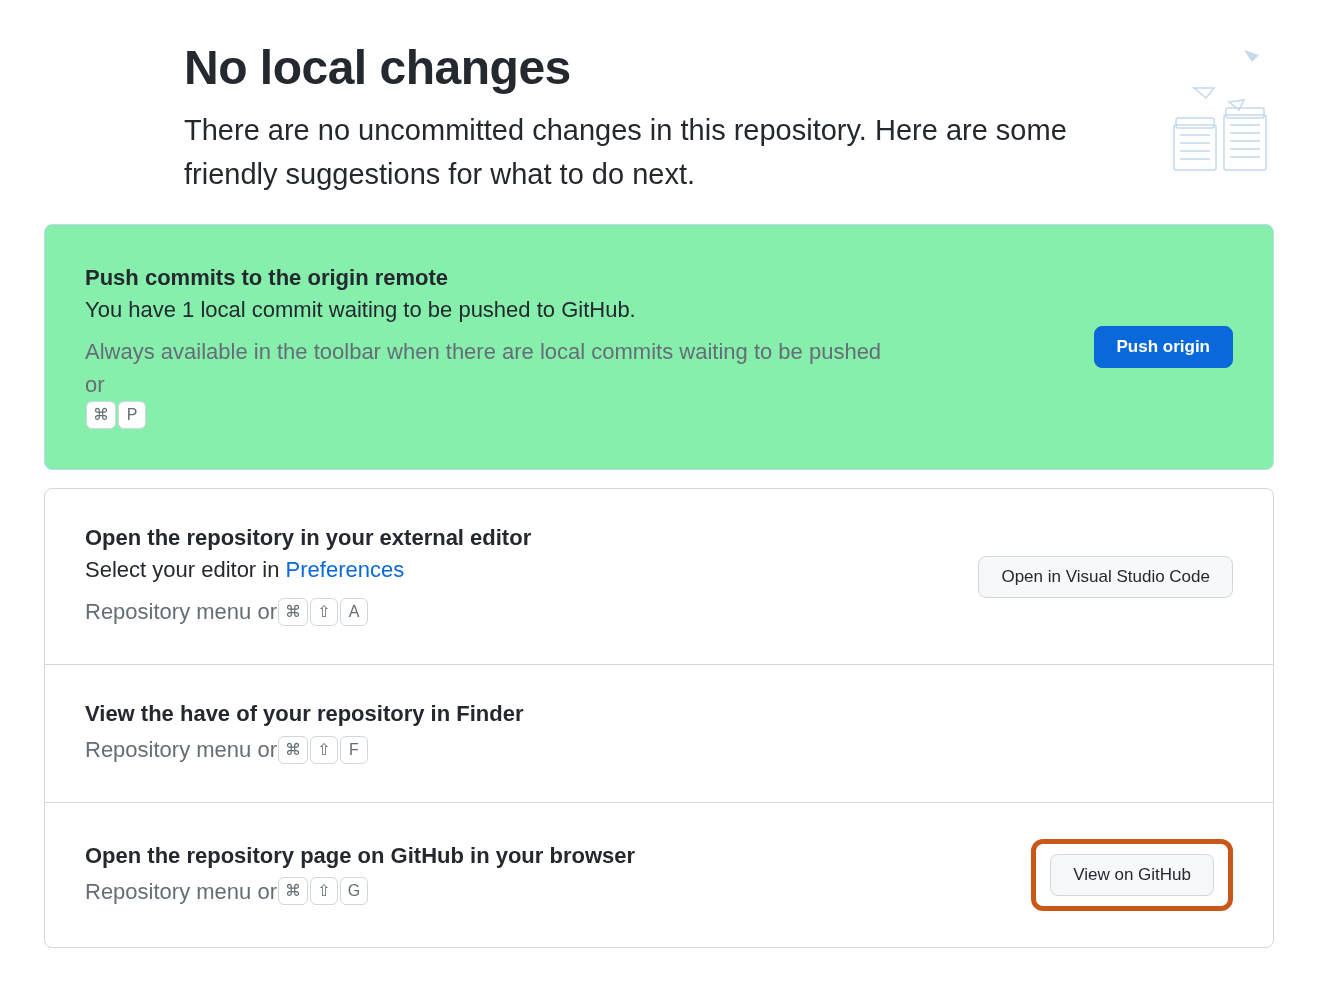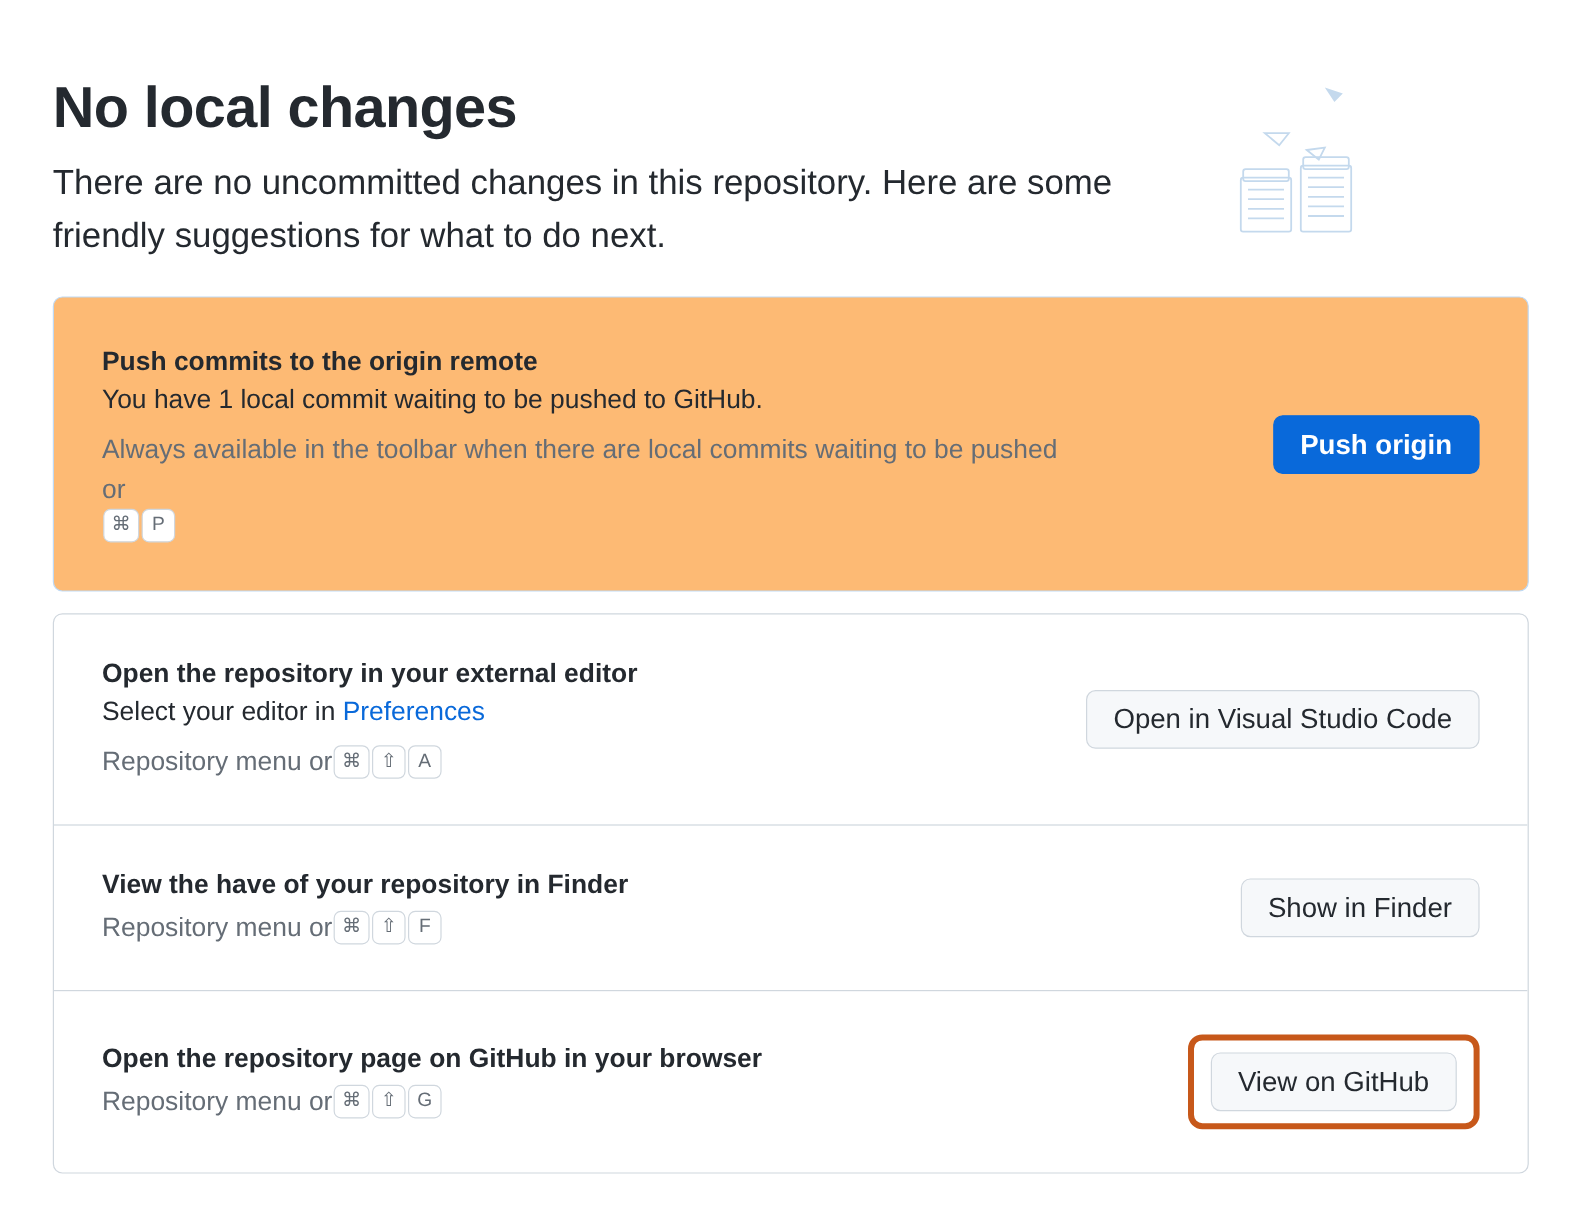--- a/index.html
+++ b/index.html
@@ -8,24 +8,23 @@
       padding: 0;
     }
     body {
       font-family: -apple-system, BlinkMacSystemFont, "Segoe UI", Helvetica, Arial, sans-serif;
       background: #ffffff;
       color: #24292f;
       padding: 40px 44px;
     }
     .header {
       display: flex;
-      justify-content: flex-start;
+      justify-content: flex-end;
       align-items: flex-start;
       margin-bottom: 28px;
-      margin-top: 23px;
     }
     .header-text {
       flex: 1;
       max-width: 940px;
     }
     .title {
       font-size: 48px;
       font-weight: 600;
       color: #24292f;
       margin-bottom: 14px;
@@ -42,21 +41,21 @@
       flex-shrink: 0;
       margin-left: 20px;
     }
     .card {
       border: 1px solid #d0d7de;
       border-radius: 8px;
       margin-bottom: 18px;
       overflow: hidden;
     }
     .card-primary {
-      background: #fdba74;
+      background: #86efac;
       border: 1px solid #bfd9f3;
       padding: 40px;
     }
     .card-row {
       display: flex;
       justify-content: space-between;
       align-items: center;
       padding: 36px 40px;
       border-top: 1px solid #d0d7de;
     }
@@ -98,21 +97,21 @@
     .link {
       color: #0969da;
       text-decoration: none;
       cursor: pointer;
     }
     .btn {
       display: inline-flex;
       align-items: center;
       justify-content: center;
       padding: 10px 22px;
-      font-size: 23px;
+      font-size: 17px;
       font-weight: 500;
       border-radius: 8px;
       cursor: pointer;
       white-space: nowrap;
       border: 1px solid #d0d7de;
       background: #f6f8fa;
       color: #24292f;
     }
     .btn-primary {
       background: #0969da;
@@ -207,21 +206,20 @@
   <div class="card-row">
     <div class="card-text">
       <div class="card-title">View the have of your repository in Finder</div>
       <div class="card-hint">
         <span class="card-hint-text">Repository menu or</span>
         <span class="kbd">⌘</span>
         <span class="kbd">⇧</span>
         <span class="kbd">F</span>
       </div>
     </div>
-    <button class="btn">Show in Finder</button>
   </div>
 
   <div class="card-row">
     <div class="card-text">
       <div class="card-title">Open the repository page on GitHub in your browser</div>
       <div class="card-hint">
         <span class="card-hint-text">Repository menu or</span>
         <span class="kbd">⌘</span>
         <span class="kbd">⇧</span>
         <span class="kbd">G</span>

